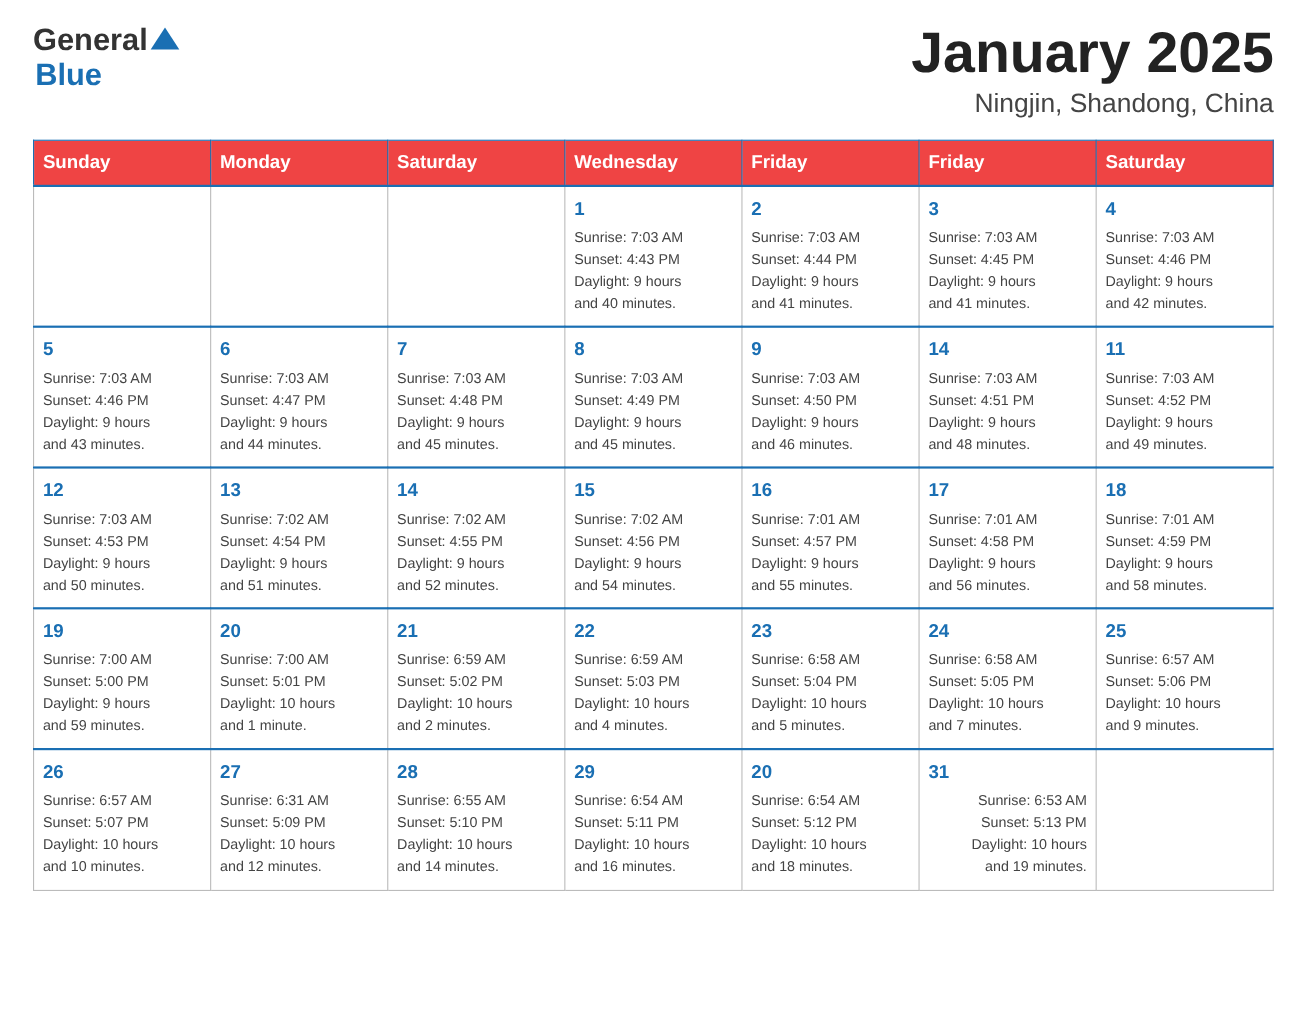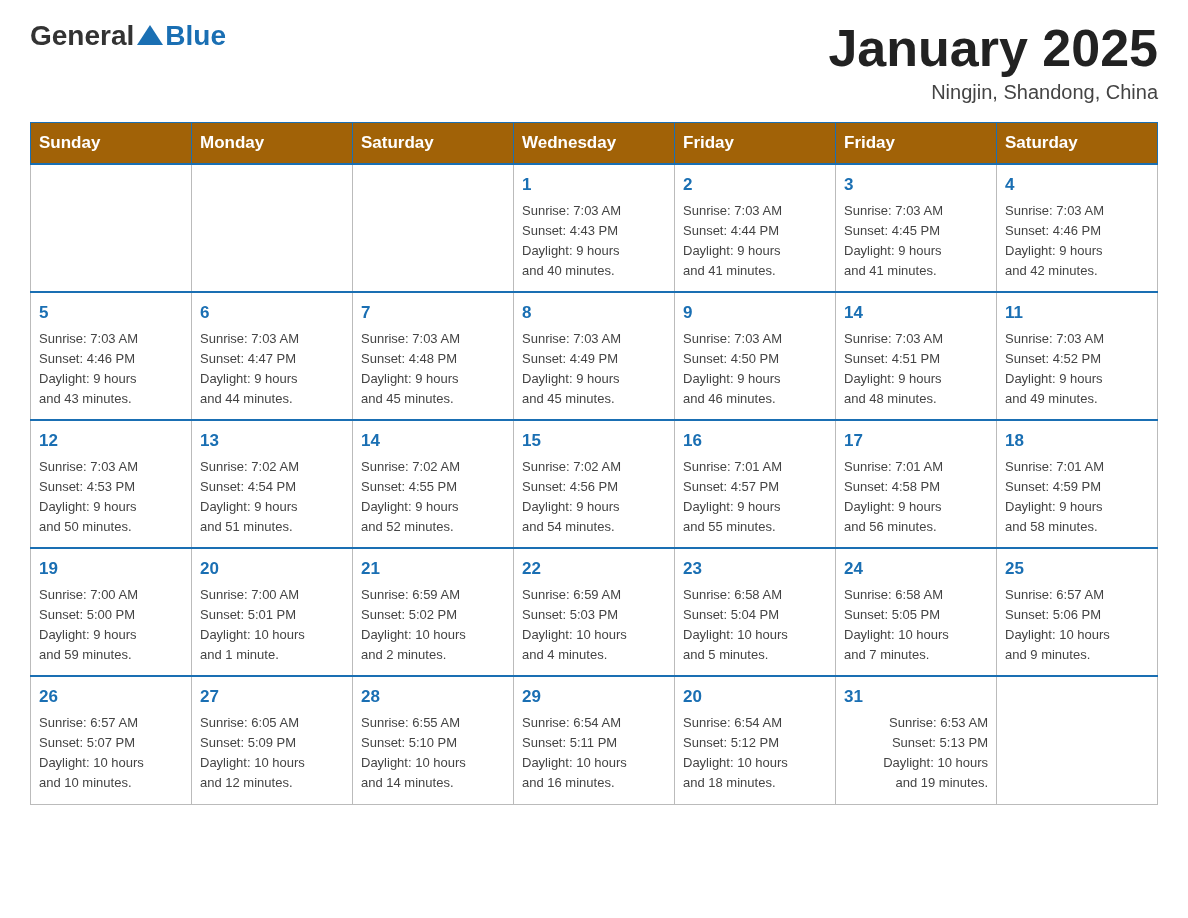--- a/index.html
+++ b/index.html
@@ -12,44 +12,44 @@
       padding: 20px 30px 30px 30px;
     }
     .header {
       display: flex;
       justify-content: space-between;
       align-items: flex-start;
       margin-bottom: 18px;
     }
     .logo-wrapper {
       display: flex;
-      flex-direction: row;
+      flex-direction: column;
     }
     .title-block {
       text-align: right;
     }
     .title-block h1 {
       font-size: 52px;
       font-weight: 900;
       color: #222;
       line-height: 1.1;
     }
     .title-block h2 {
-      font-size: 20px;
+      font-size: 24px;
       font-weight: normal;
       color: #444;
       margin-top: 4px;
     }
     .calendar {
       width: 100%;
       border-collapse: collapse;
       border: 1px solid #aaa;
     }
     .calendar thead tr th {
-      background-color: #a16207;
+      background-color: #ef4444;
       color: #fff;
       font-size: 17px;
       font-weight: bold;
       padding: 10px 8px;
       text-align: left;
       border: 1px solid #1a6fb3;
     }
     .calendar tbody tr td {
       width: calc(100% / 7);
       vertical-align: top;
@@ -311,21 +311,21 @@
       <tr>
         <td>
           <span class="day-number">26</span>
           <div class="day-info" style="white-space: pre-line;">Sunrise: 6:57 AM
 Sunset: 5:07 PM
 Daylight: 10 hours
 and 10 minutes.</div>
         </td>
         <td>
           <span class="day-number">27</span>
-          <div class="day-info" style="white-space: pre-line;">Sunrise: 6:05 AM
+          <div class="day-info" style="white-space: pre-line;">Sunrise: 6:31 AM
 Sunset: 5:09 PM
 Daylight: 10 hours
 and 12 minutes.</div>
         </td>
         <td>
           <span class="day-number">28</span>
           <div class="day-info" style="white-space: pre-line;">Sunrise: 6:55 AM
 Sunset: 5:10 PM
 Daylight: 10 hours
 and 14 minutes.</div>

